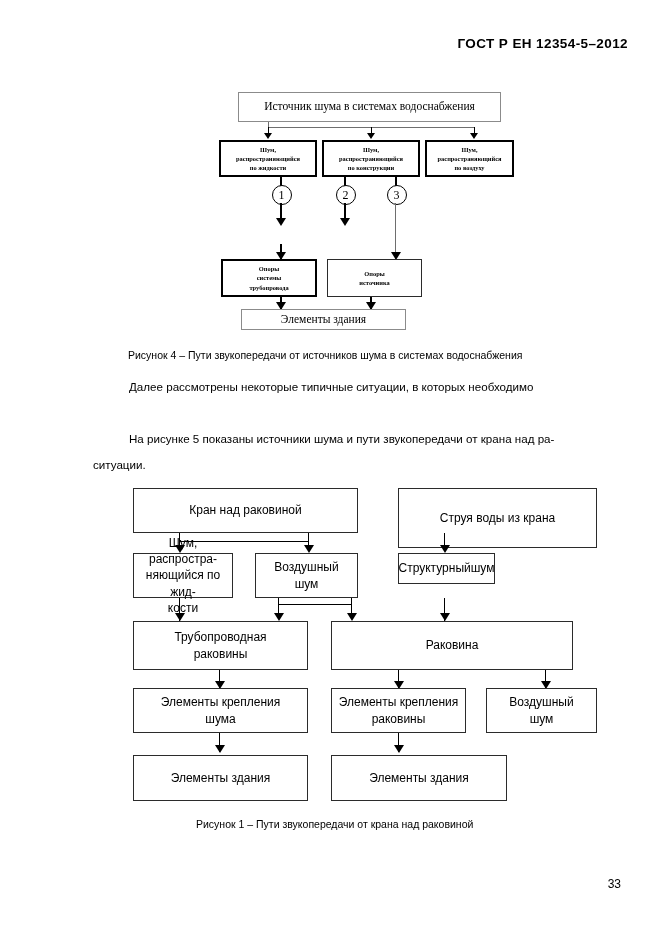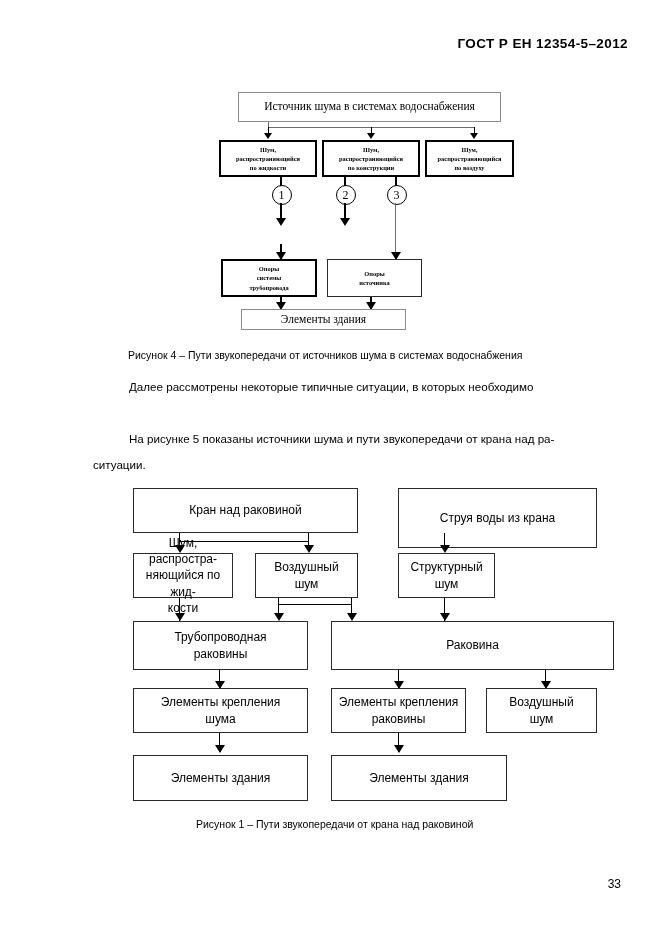--- a/index.html
+++ b/index.html
@@ -243,21 +243,21 @@
 
   <div class="node med" style="left:133px; top:553px; width:100px; height:45px; flex-direction:column; justify-content:center;">
     <span>Шум, распростра-</span>
     <span>няющийся по жид-</span>
     <span>кости</span>
   </div>
   <div class="node med" style="left:255px; top:553px; width:103px; height:45px; flex-direction:column; justify-content:center;">
     <span>Воздушный</span>
     <span>шум</span>
   </div>
-  <div class="node med" style="left:398px; top:553px; width:97px; height:45px; flex-direction:column; justify-content:center;">
+  <div class="node med" style="left:398px; top:553px; width:97px; height:31px; flex-direction:row; justify-content:center;">
     <span>Структурный</span>
     <span>шум</span>
   </div>
 
   <div class="vline" style="left:178.5px; top:598px; height:24px;"></div>
   <div class="arrow" style="left:174.5px; top:613px;"></div>
 
   <div class="hline" style="left:278px; top:604px; width:73px; height:1.4px;"></div>
   <div class="vline" style="left:277.5px; top:598px; height:8px;"></div>
   <div class="vline" style="left:350.5px; top:598px; height:8px;"></div>
@@ -266,21 +266,21 @@
   <div class="vline" style="left:350.5px; top:604px; height:12px;"></div>
   <div class="arrow" style="left:346.5px; top:613px;"></div>
 
   <div class="vline" style="left:443.5px; top:598px; height:24px;"></div>
   <div class="arrow" style="left:439.5px; top:613px;"></div>
 
   <div class="node med" style="left:133px; top:621px; width:175px; height:49px; flex-direction:column; justify-content:center;">
     <span>Трубопроводная</span>
     <span>раковины</span>
   </div>
-  <div class="node med" style="left:331px; top:621px; width:283px; height:49px;">
+  <div class="node med" style="left:331px; top:621px; width:242px; height:49px;">
     <span>Раковина</span>
   </div>
 
   <div class="vline" style="left:218.5px; top:670px; height:18px;"></div>
   <div class="arrow" style="left:214.5px; top:681px;"></div>
 
   <div class="vline" style="left:397.5px; top:670px; height:18px;"></div>
   <div class="arrow" style="left:393.5px; top:681px;"></div>
   <div class="vline" style="left:544.5px; top:670px; height:18px;"></div>
   <div class="arrow" style="left:540.5px; top:681px;"></div>

